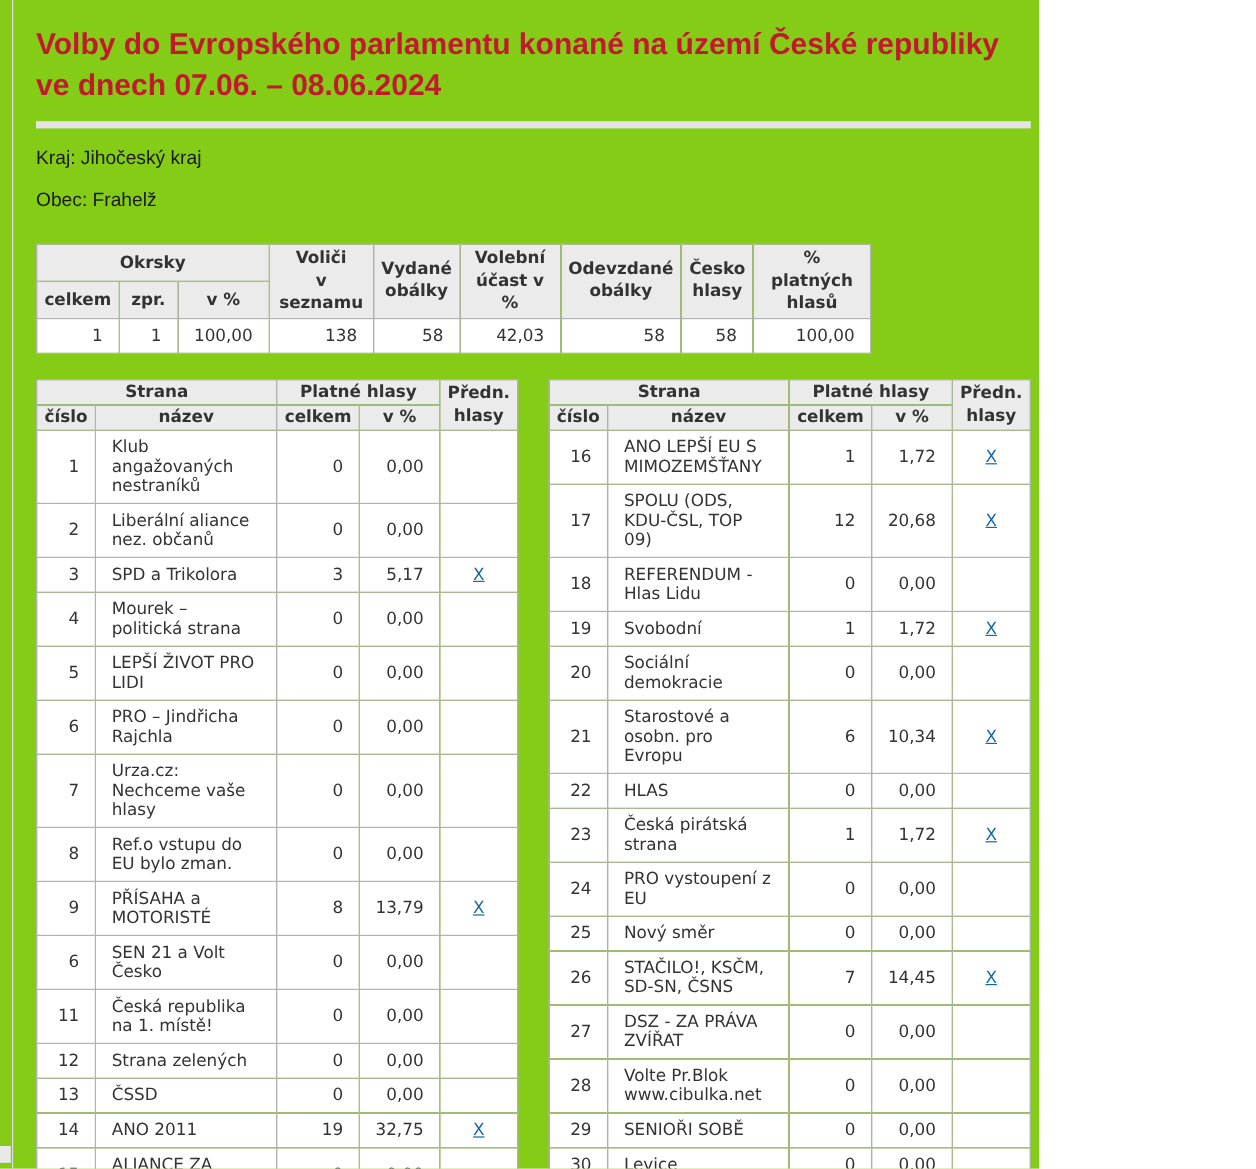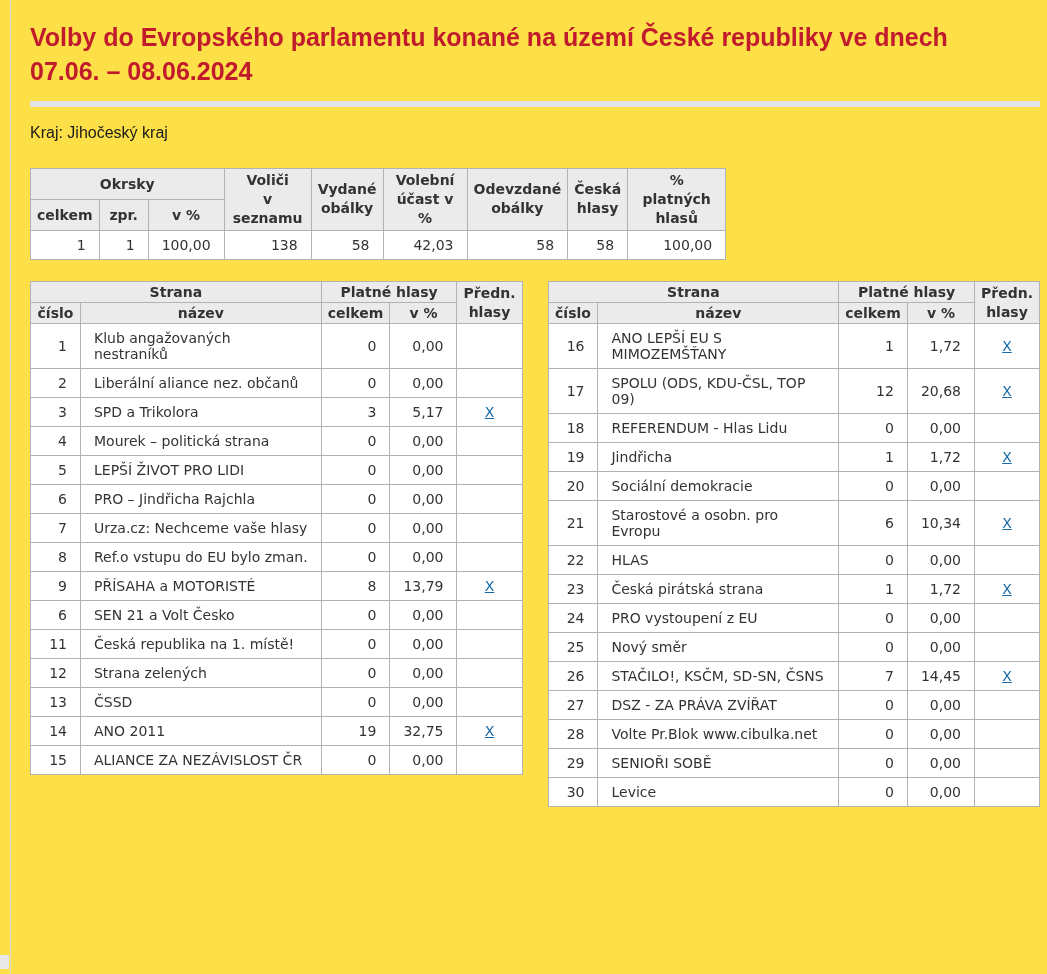--- a/index.html
+++ b/index.html
@@ -4,24 +4,24 @@
 <style>
   html, body {
     margin: 0;
     padding: 0;
     background: #ffffff;
     font-family: "DejaVu Sans", sans-serif;
     color: #333333;
   }
   .page {
     position: relative;
-    width: 1047px;
+    width: 866px;
     height: 974px;
     overflow: hidden;
-    background: #fde047;
+    background: #84cc16;
   }
   .left-rule {
     position: absolute;
     left: 10px;
     top: 0;
     width: 1px;
     height: 974px;
     background: #dcdcdc;
   }
   .bottom-left-block {
@@ -112,20 +112,24 @@
   <div class="content">
 
     <h1 class="page-title">Volby do Evropského parlamentu konané na území České republiky ve dnech 07.06. – 08.06.2024</h1>
 
     <div class="divider"></div>
 
 
     <div class="region-line">
       <span>Kraj:</span>
       <span>Jihočeský kraj</span>
+    </div>
+    <div class="region-line">
+      <span>Obec:</span>
+      <span>Frahelž</span>
     </div>
 
     <table class="summary-table">
       <colgroup>
         <col style="width:66px">
           <col style="width:49px">
           <col style="width:60px">
         <col style="width:87px">
           <col style="width:70px">
           <col style="width:84px">
@@ -137,21 +141,21 @@
         <tr>
           <th colspan="3">Okrsky</th>
           <th rowspan="2" class="prewrap">Voliči
 v seznamu</th>
           <th rowspan="2" class="prewrap">Vydané
 obálky</th>
           <th rowspan="2" class="prewrap">Volební
 účast v %</th>
           <th rowspan="2" class="prewrap">Odevzdané
 obálky</th>
-          <th rowspan="2" class="prewrap">Česká
+          <th rowspan="2" class="prewrap">Česko
 hlasy</th>
           <th rowspan="2" class="prewrap">% platných
 hlasů</th>
         </tr>
         <tr>
           <th>celkem</th>
           <th>zpr.</th>
           <th>v %</th>
         </tr>
       </thead>
@@ -342,21 +346,21 @@
   </tr>
             <tr>
     <td class="c-num">18</td>
     <td class="c-name">REFERENDUM - Hlas Lidu</td>
     <td class="c-total">0</td>
     <td class="c-pct">0,00</td>
     <td class="c-pref"></td>
   </tr>
             <tr>
     <td class="c-num">19</td>
-    <td class="c-name">Jindřicha</td>
+    <td class="c-name">Svobodní</td>
     <td class="c-total">1</td>
     <td class="c-pct">1,72</td>
     <td class="c-pref"><a href="#">X</a></td>
   </tr>
             <tr>
     <td class="c-num">20</td>
     <td class="c-name">Sociální demokracie</td>
     <td class="c-total">0</td>
     <td class="c-pct">0,00</td>
     <td class="c-pref"></td>

